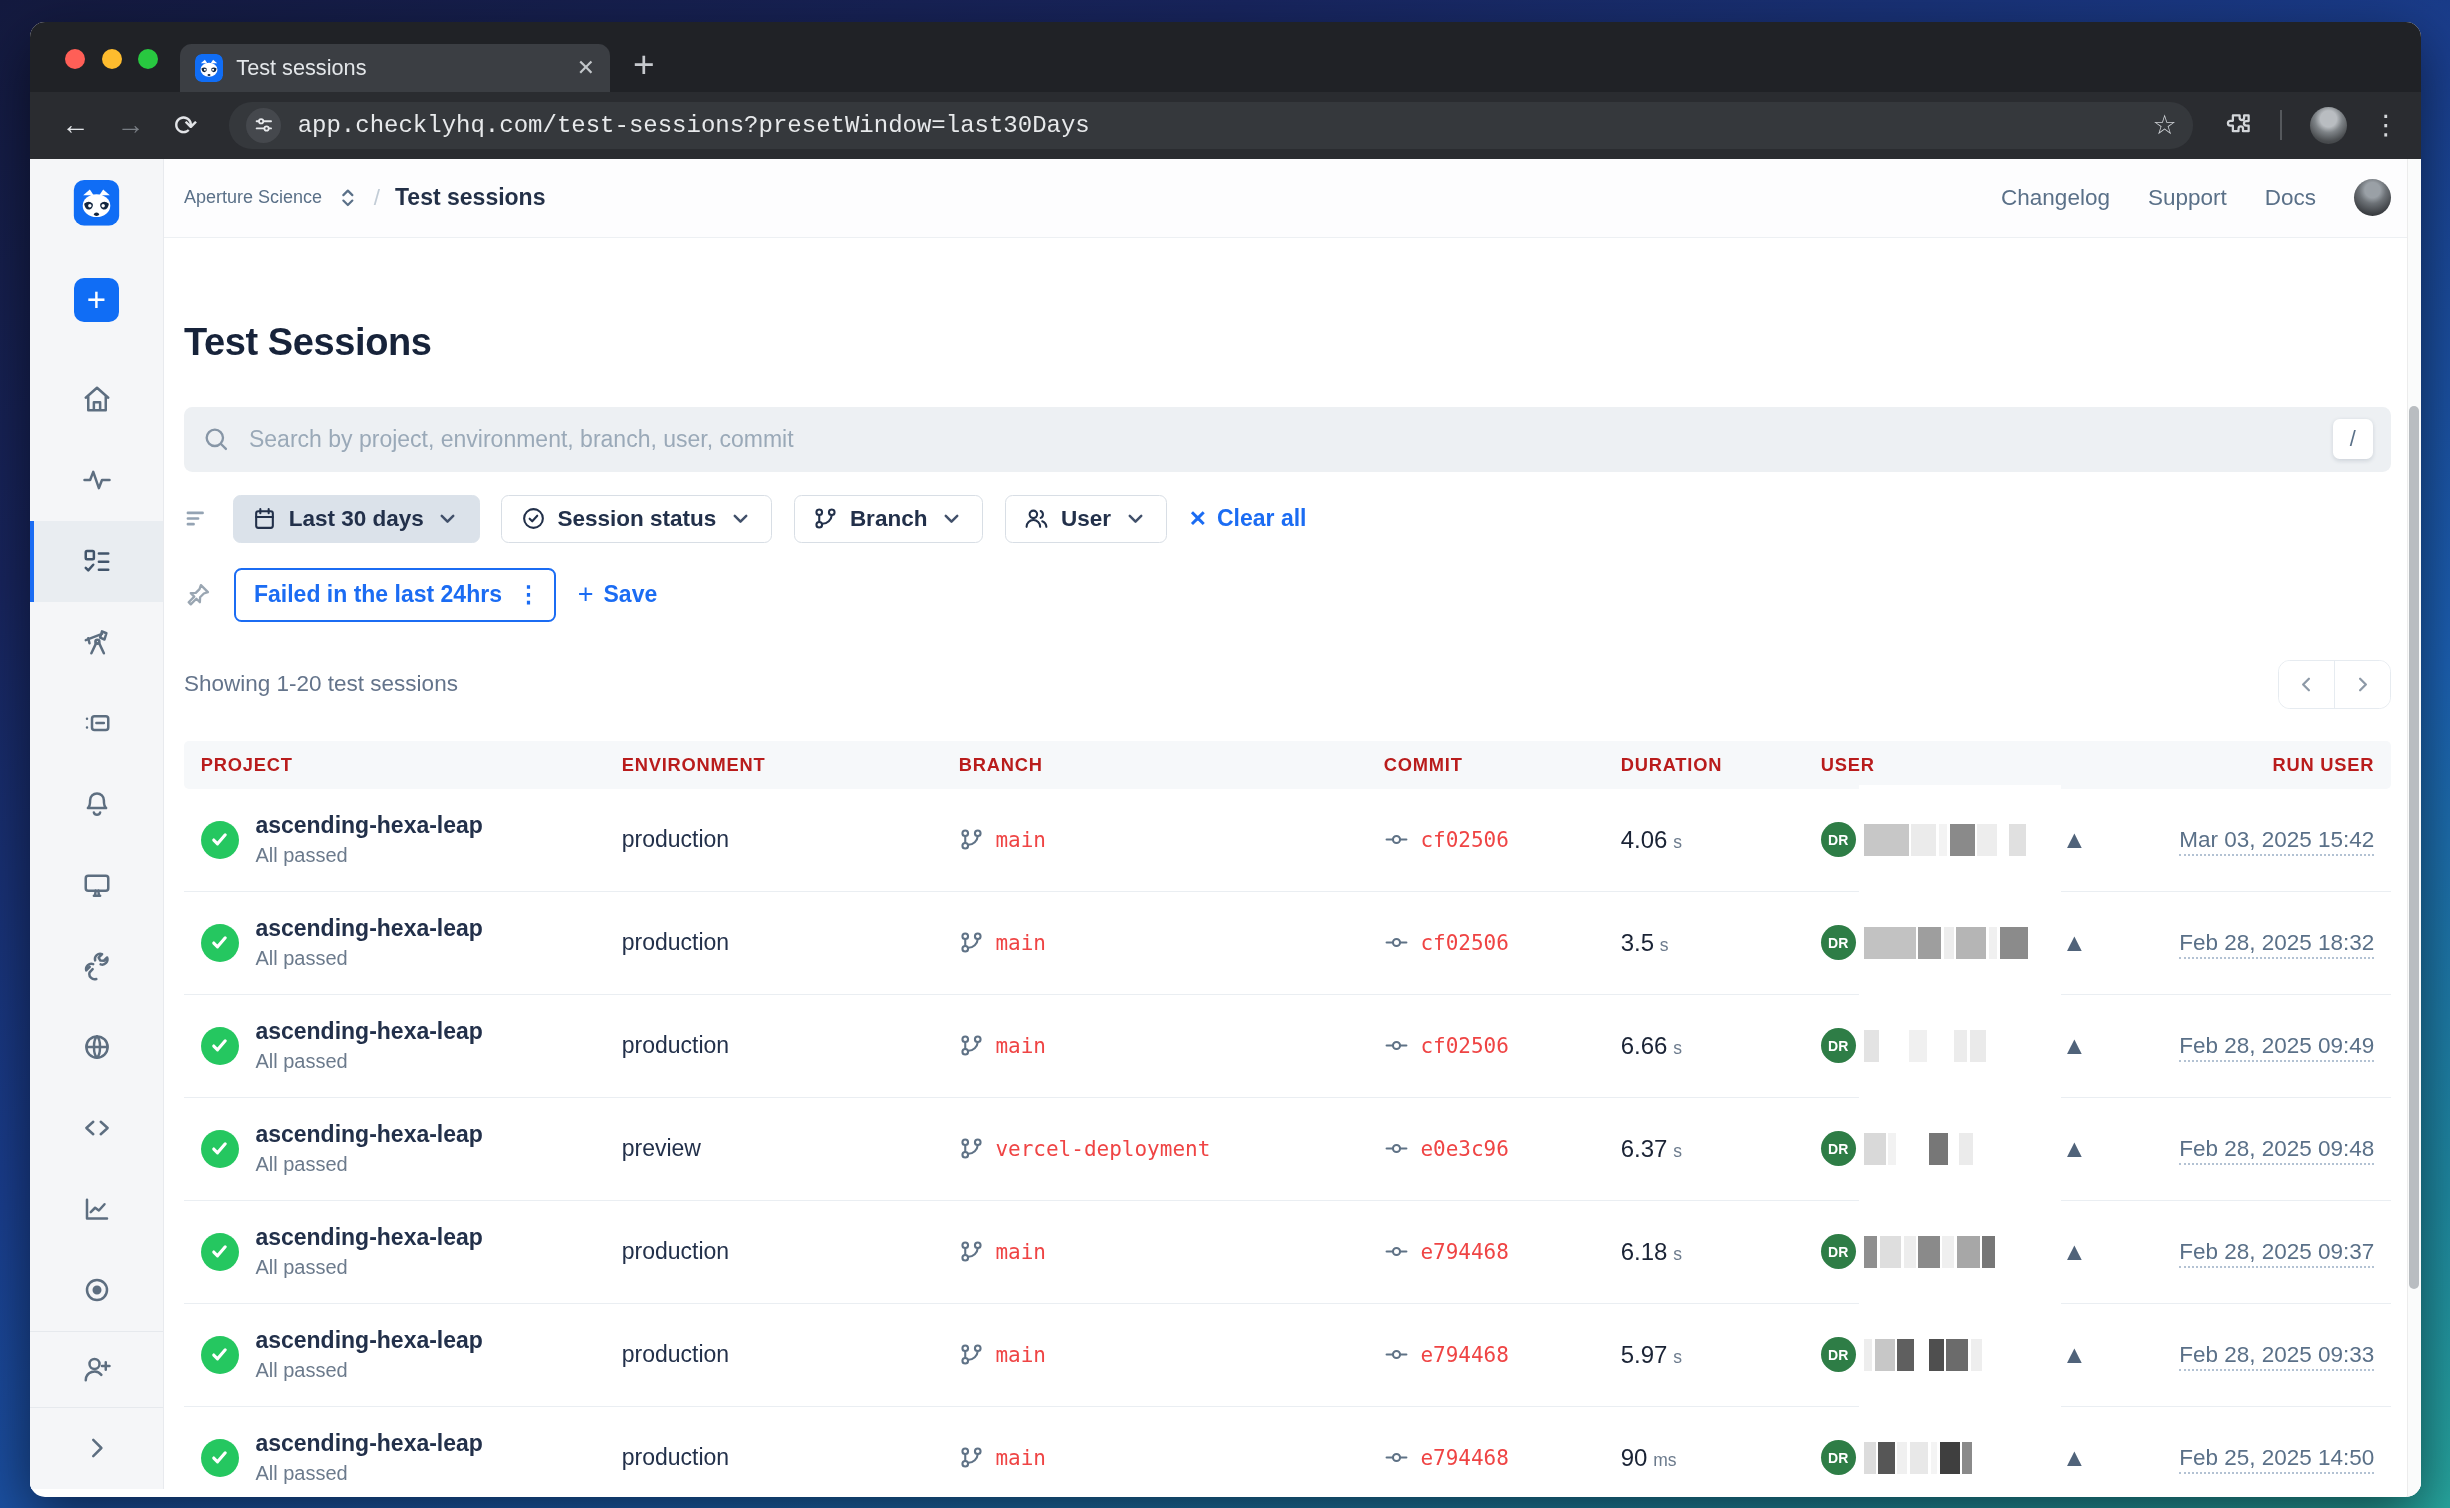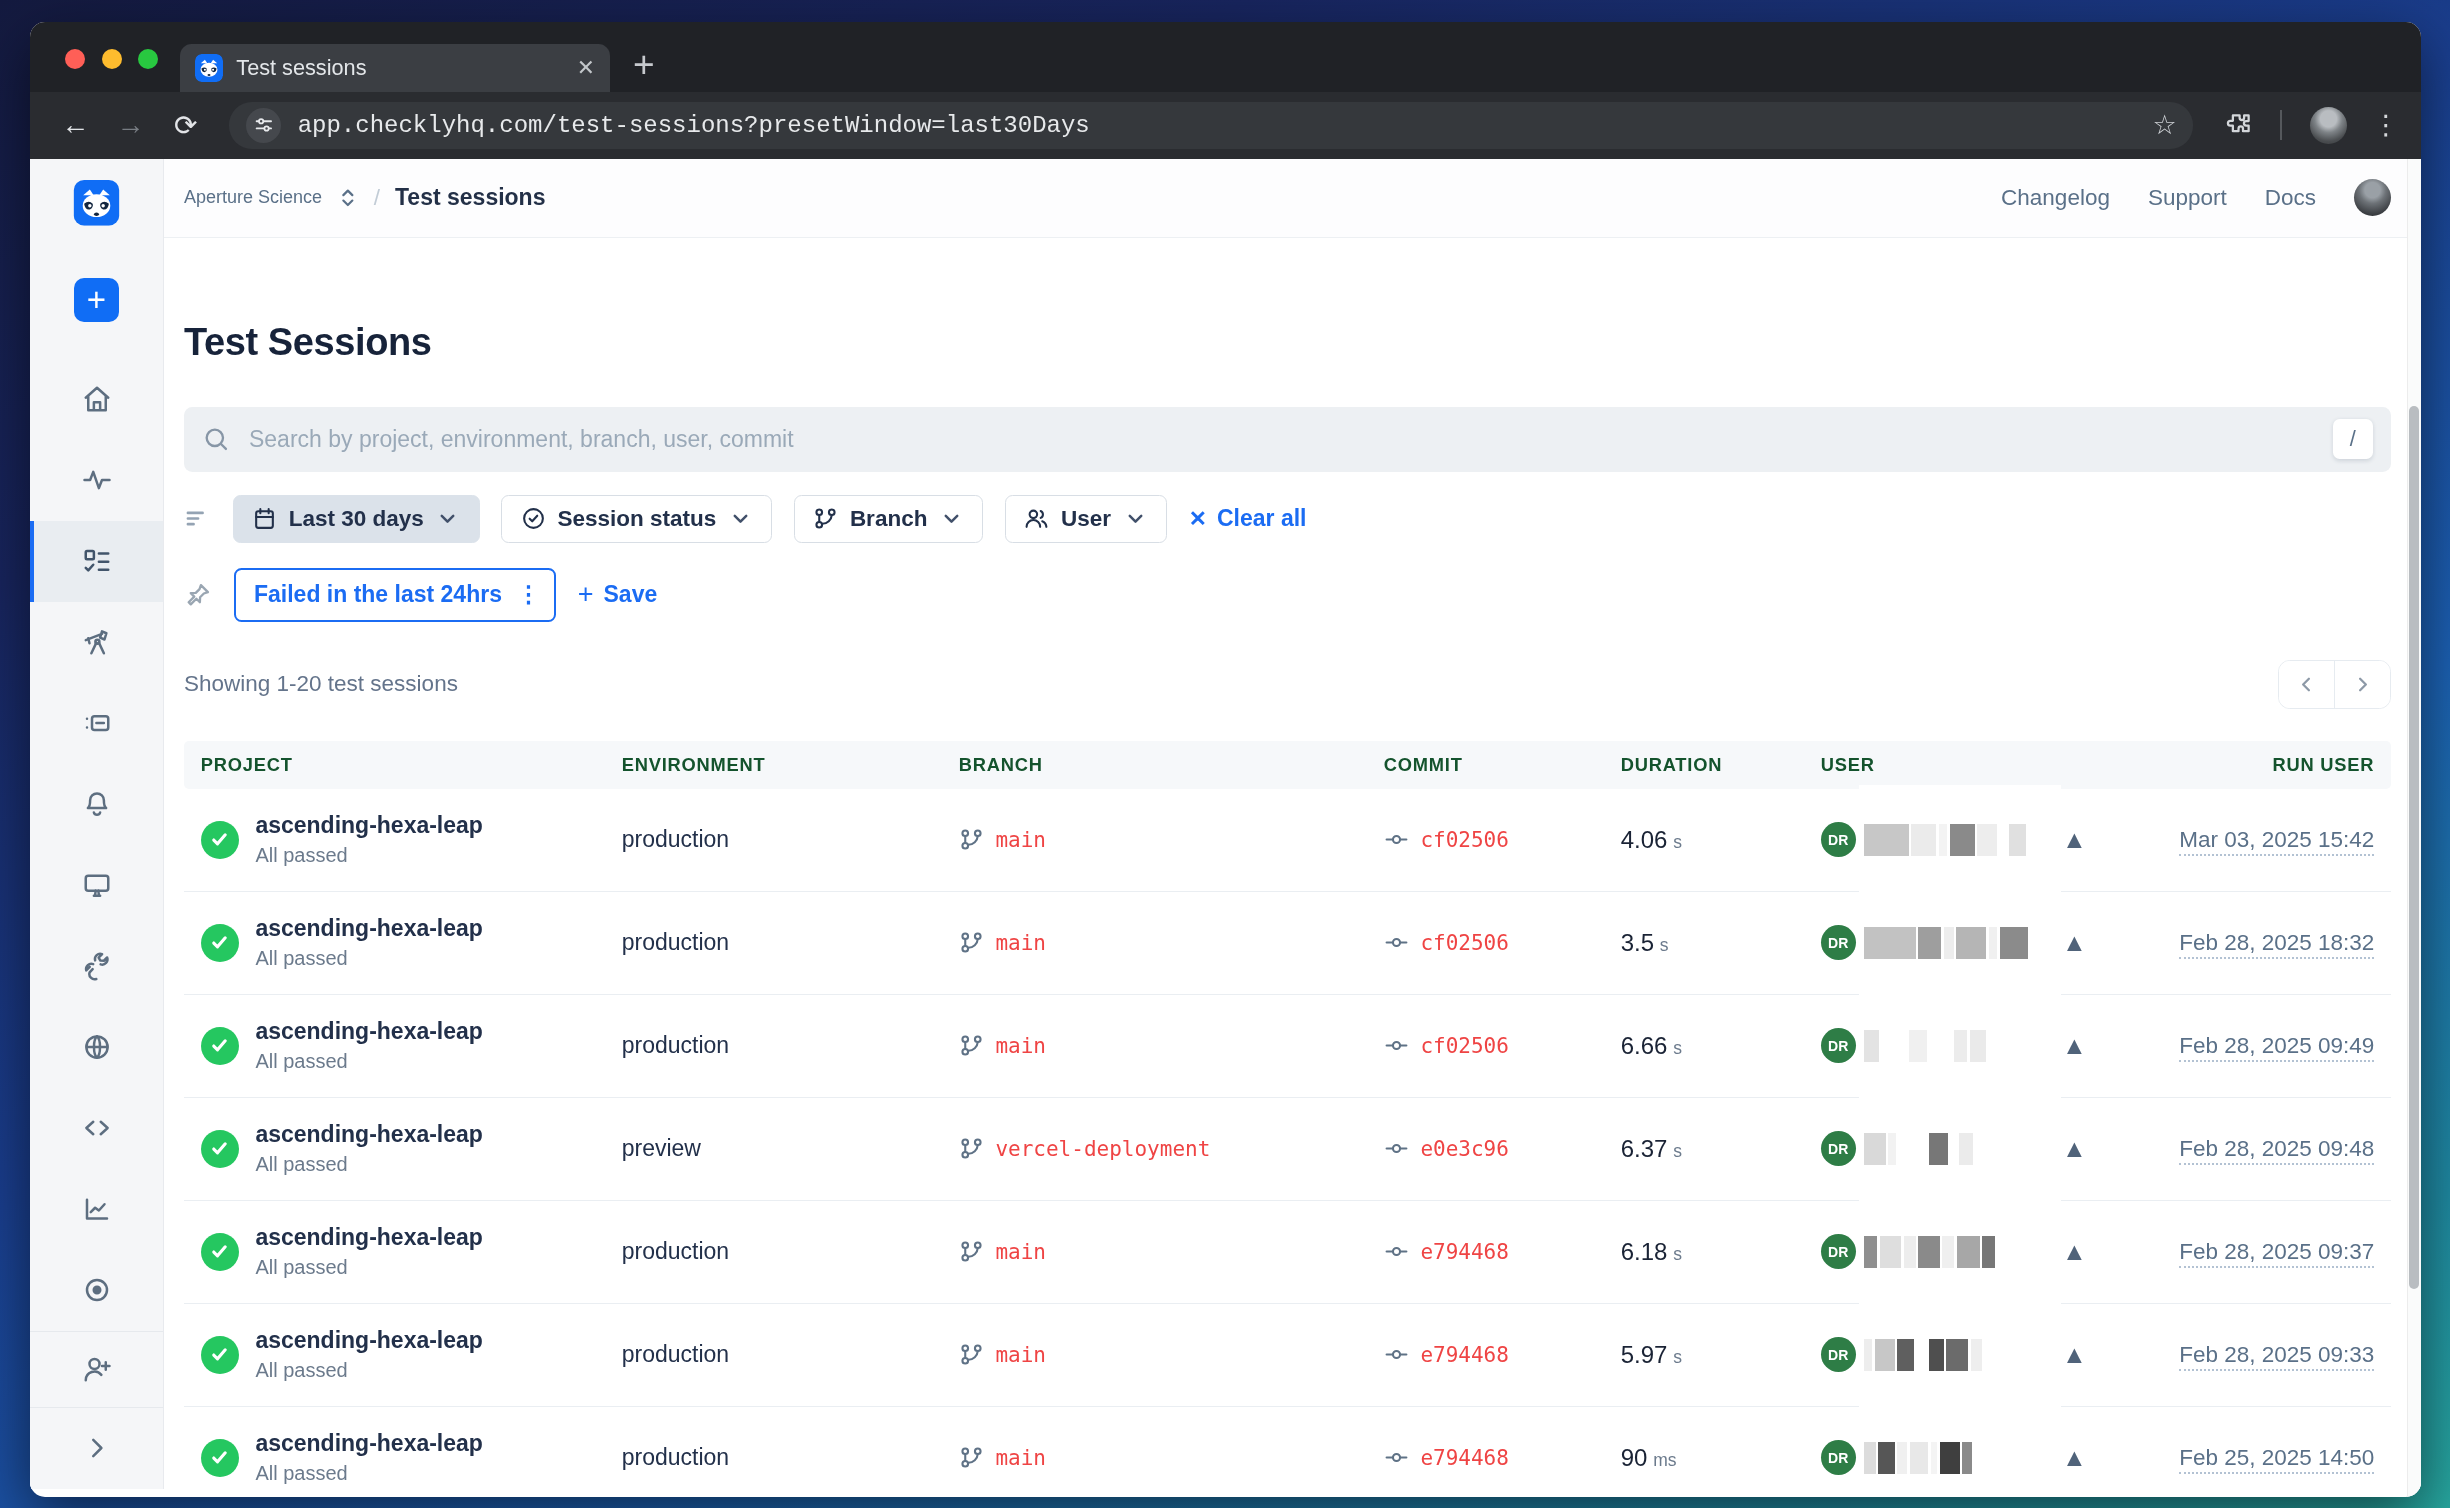--- a/index.html
+++ b/index.html
@@ -77,21 +77,21 @@
   .savedfilter .dots{font-size:23px;font-weight:700;letter-spacing:0.8px;}
   .showrow{margin-top:38px;display:flex;align-items:center;}
   .showtext{color:#64748b;font-size:22.5px;}
   .pager{margin-left:auto;display:flex;border:1.7px solid #e6ebf0;border-radius:11.7px;overflow:hidden;}
   .pbtn{width:55px;height:47px;display:flex;align-items:center;justify-content:center;color:#8d99a7;background:#fff;}
   .pbtn + .pbtn{border-left:1.7px solid #e6ebf0;}
   
   .table{margin-top:32px;}
   .thead,.trow{display:grid;grid-template-columns:421px 337px 425px 237px 200px 287px 1fr;align-items:center;
     padding:0 16.7px;}
-  .thead{height:48px;background:#f6f8fa;border-radius:5px;color:#14532d;font-size:18.3px;letter-spacing:0.8px;font-weight:600;}
+  .thead{height:48px;background:#f6f8fa;border-radius:5px;color:#b91c1c;font-size:18.3px;letter-spacing:0.8px;font-weight:600;}
   .thead .r{text-align:right;}
   .trow{height:102px;position:relative;}
   .trow + .trow{border-top:1.7px solid #eaeef2;}
   .cell-project{display:flex;align-items:center;gap:16.7px;}
   .statcircle{width:38px;height:38px;border-radius:50%;background:#25c760;display:flex;align-items:center;justify-content:center;flex:0 0 auto;}
   .pname{font-size:23px;font-weight:700;color:#22304a;}
   .pstatus{font-size:20px;color:#6b7a8c;margin-top:5px;}
   .cell-env{font-size:23px;color:#22304a;}
   .cell-mono{display:flex;align-items:center;gap:11.7px;font-family:"DejaVu Sans Mono",monospace;
     font-size:21px;color:#ef4444;}

